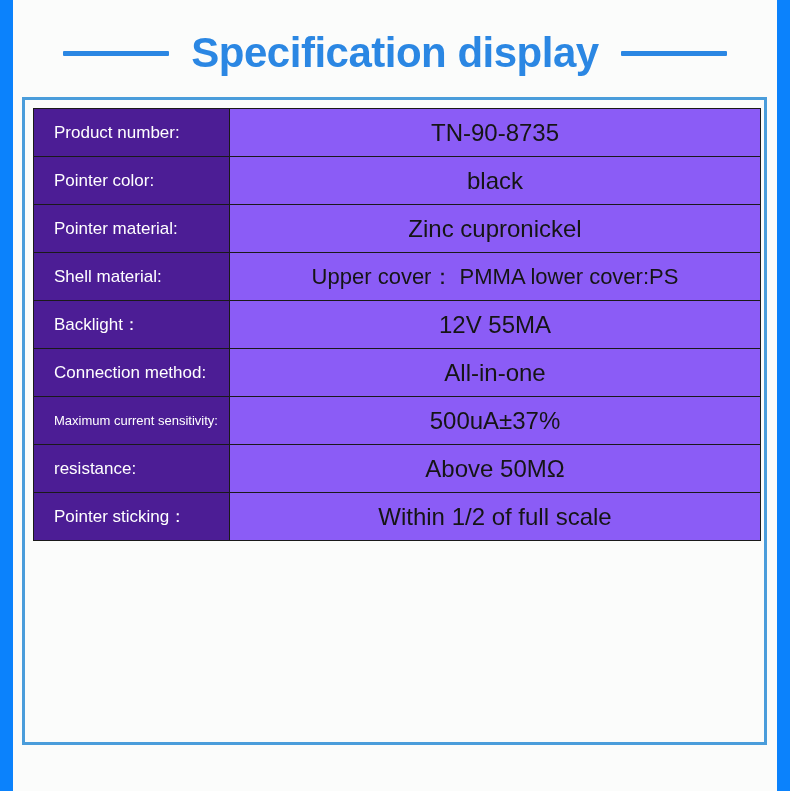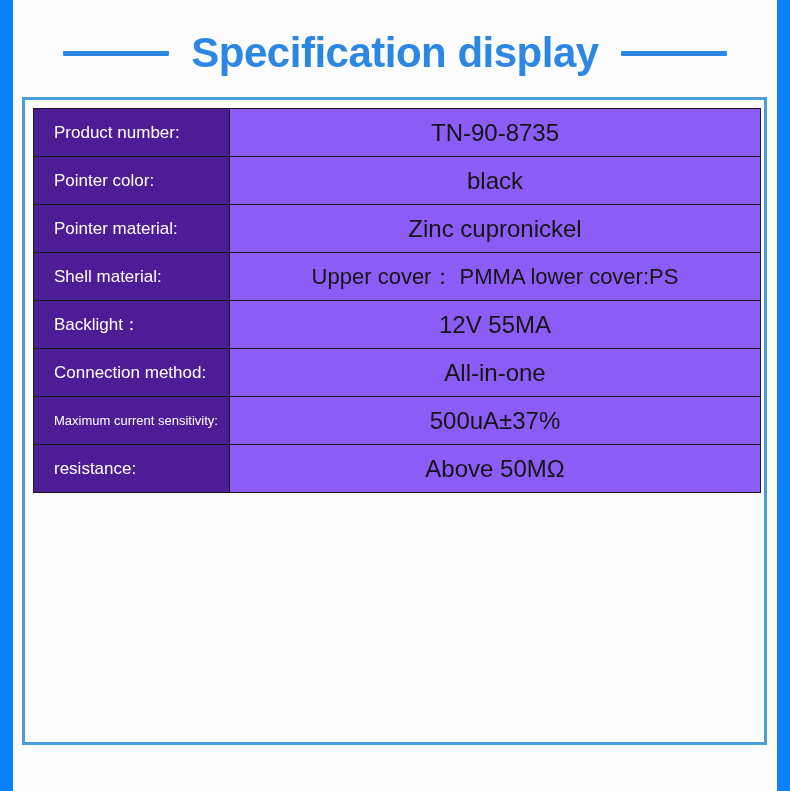--- a/index.html
+++ b/index.html
@@ -156,17 +156,21 @@
           <td class="value-cell">All-in-one</td>
         </tr>
         <tr>
           <td class="label-cell small">Maximum current sensitivity:</td>
           <td class="value-cell">500uA±37%</td>
         </tr>
         <tr>
           <td class="label-cell">resistance:</td>
           <td class="value-cell">Above 50MΩ</td>
         </tr>
+        <tr>
+          <td class="label-cell">Pointer sticking：</td>
+          <td class="value-cell">Within 1/2 of full scale</td>
+        </tr>
       </tbody>
     </table>
   </div>
 
 </div>
 
 </body></html>

